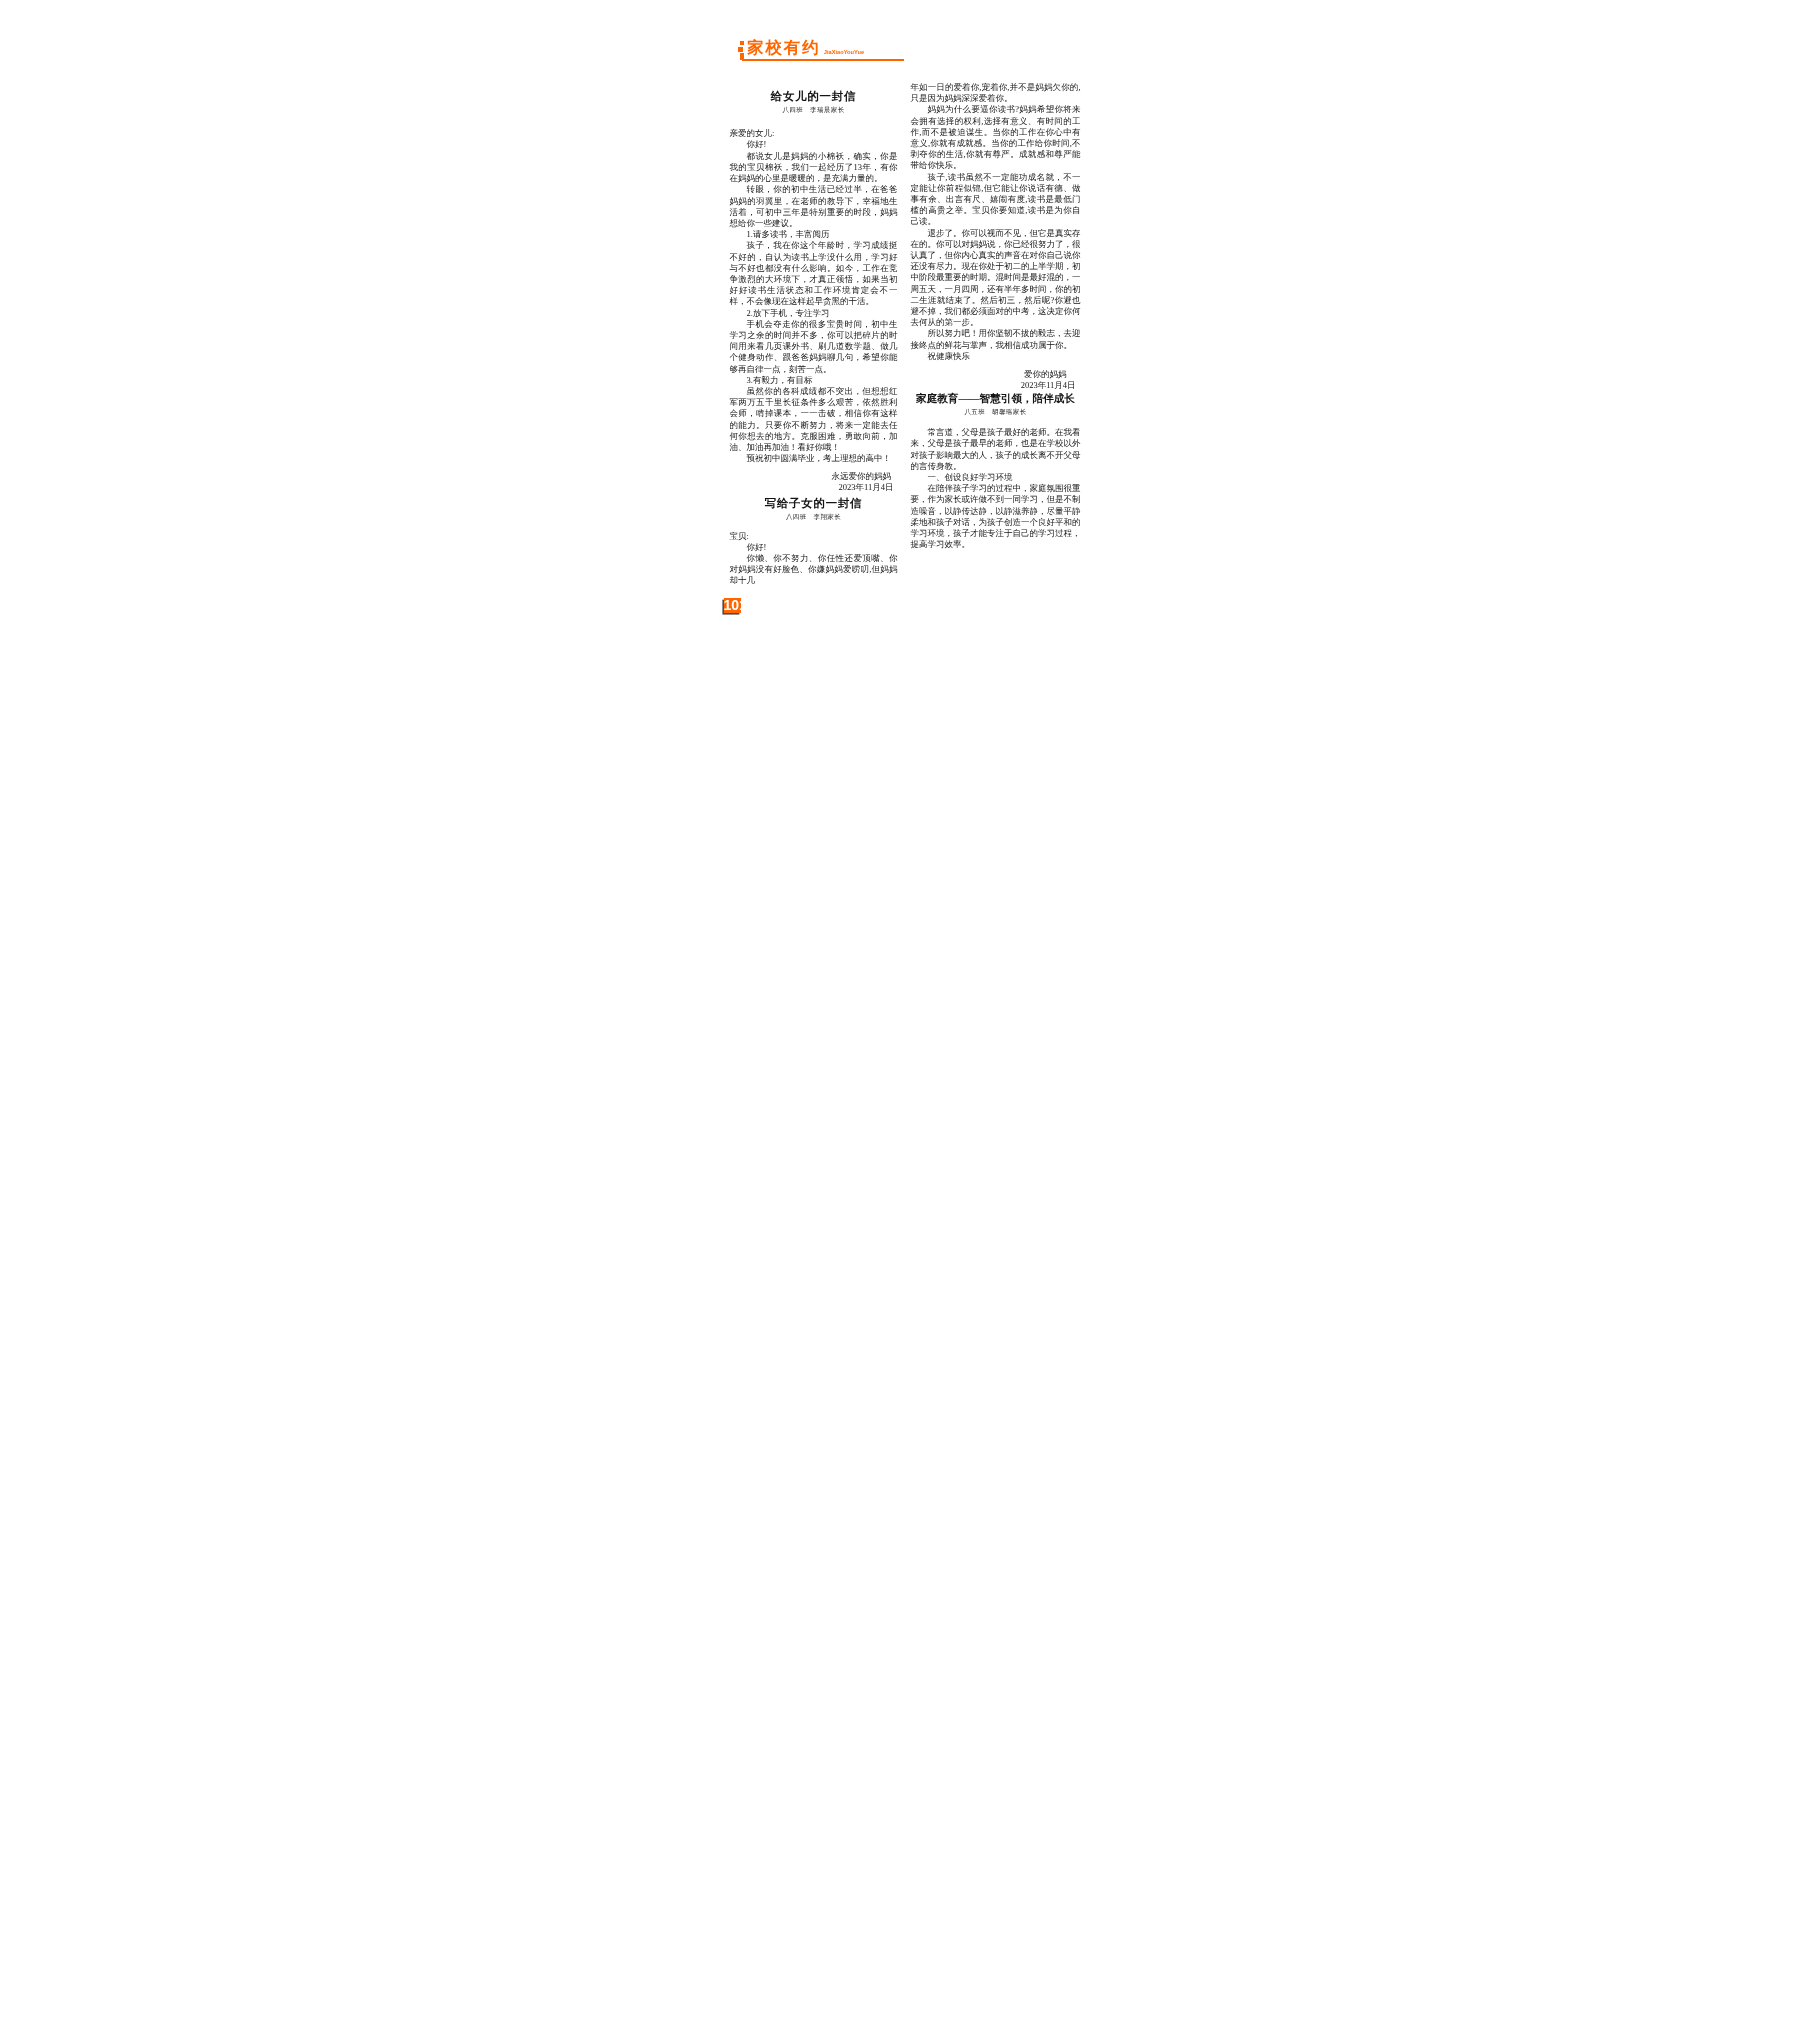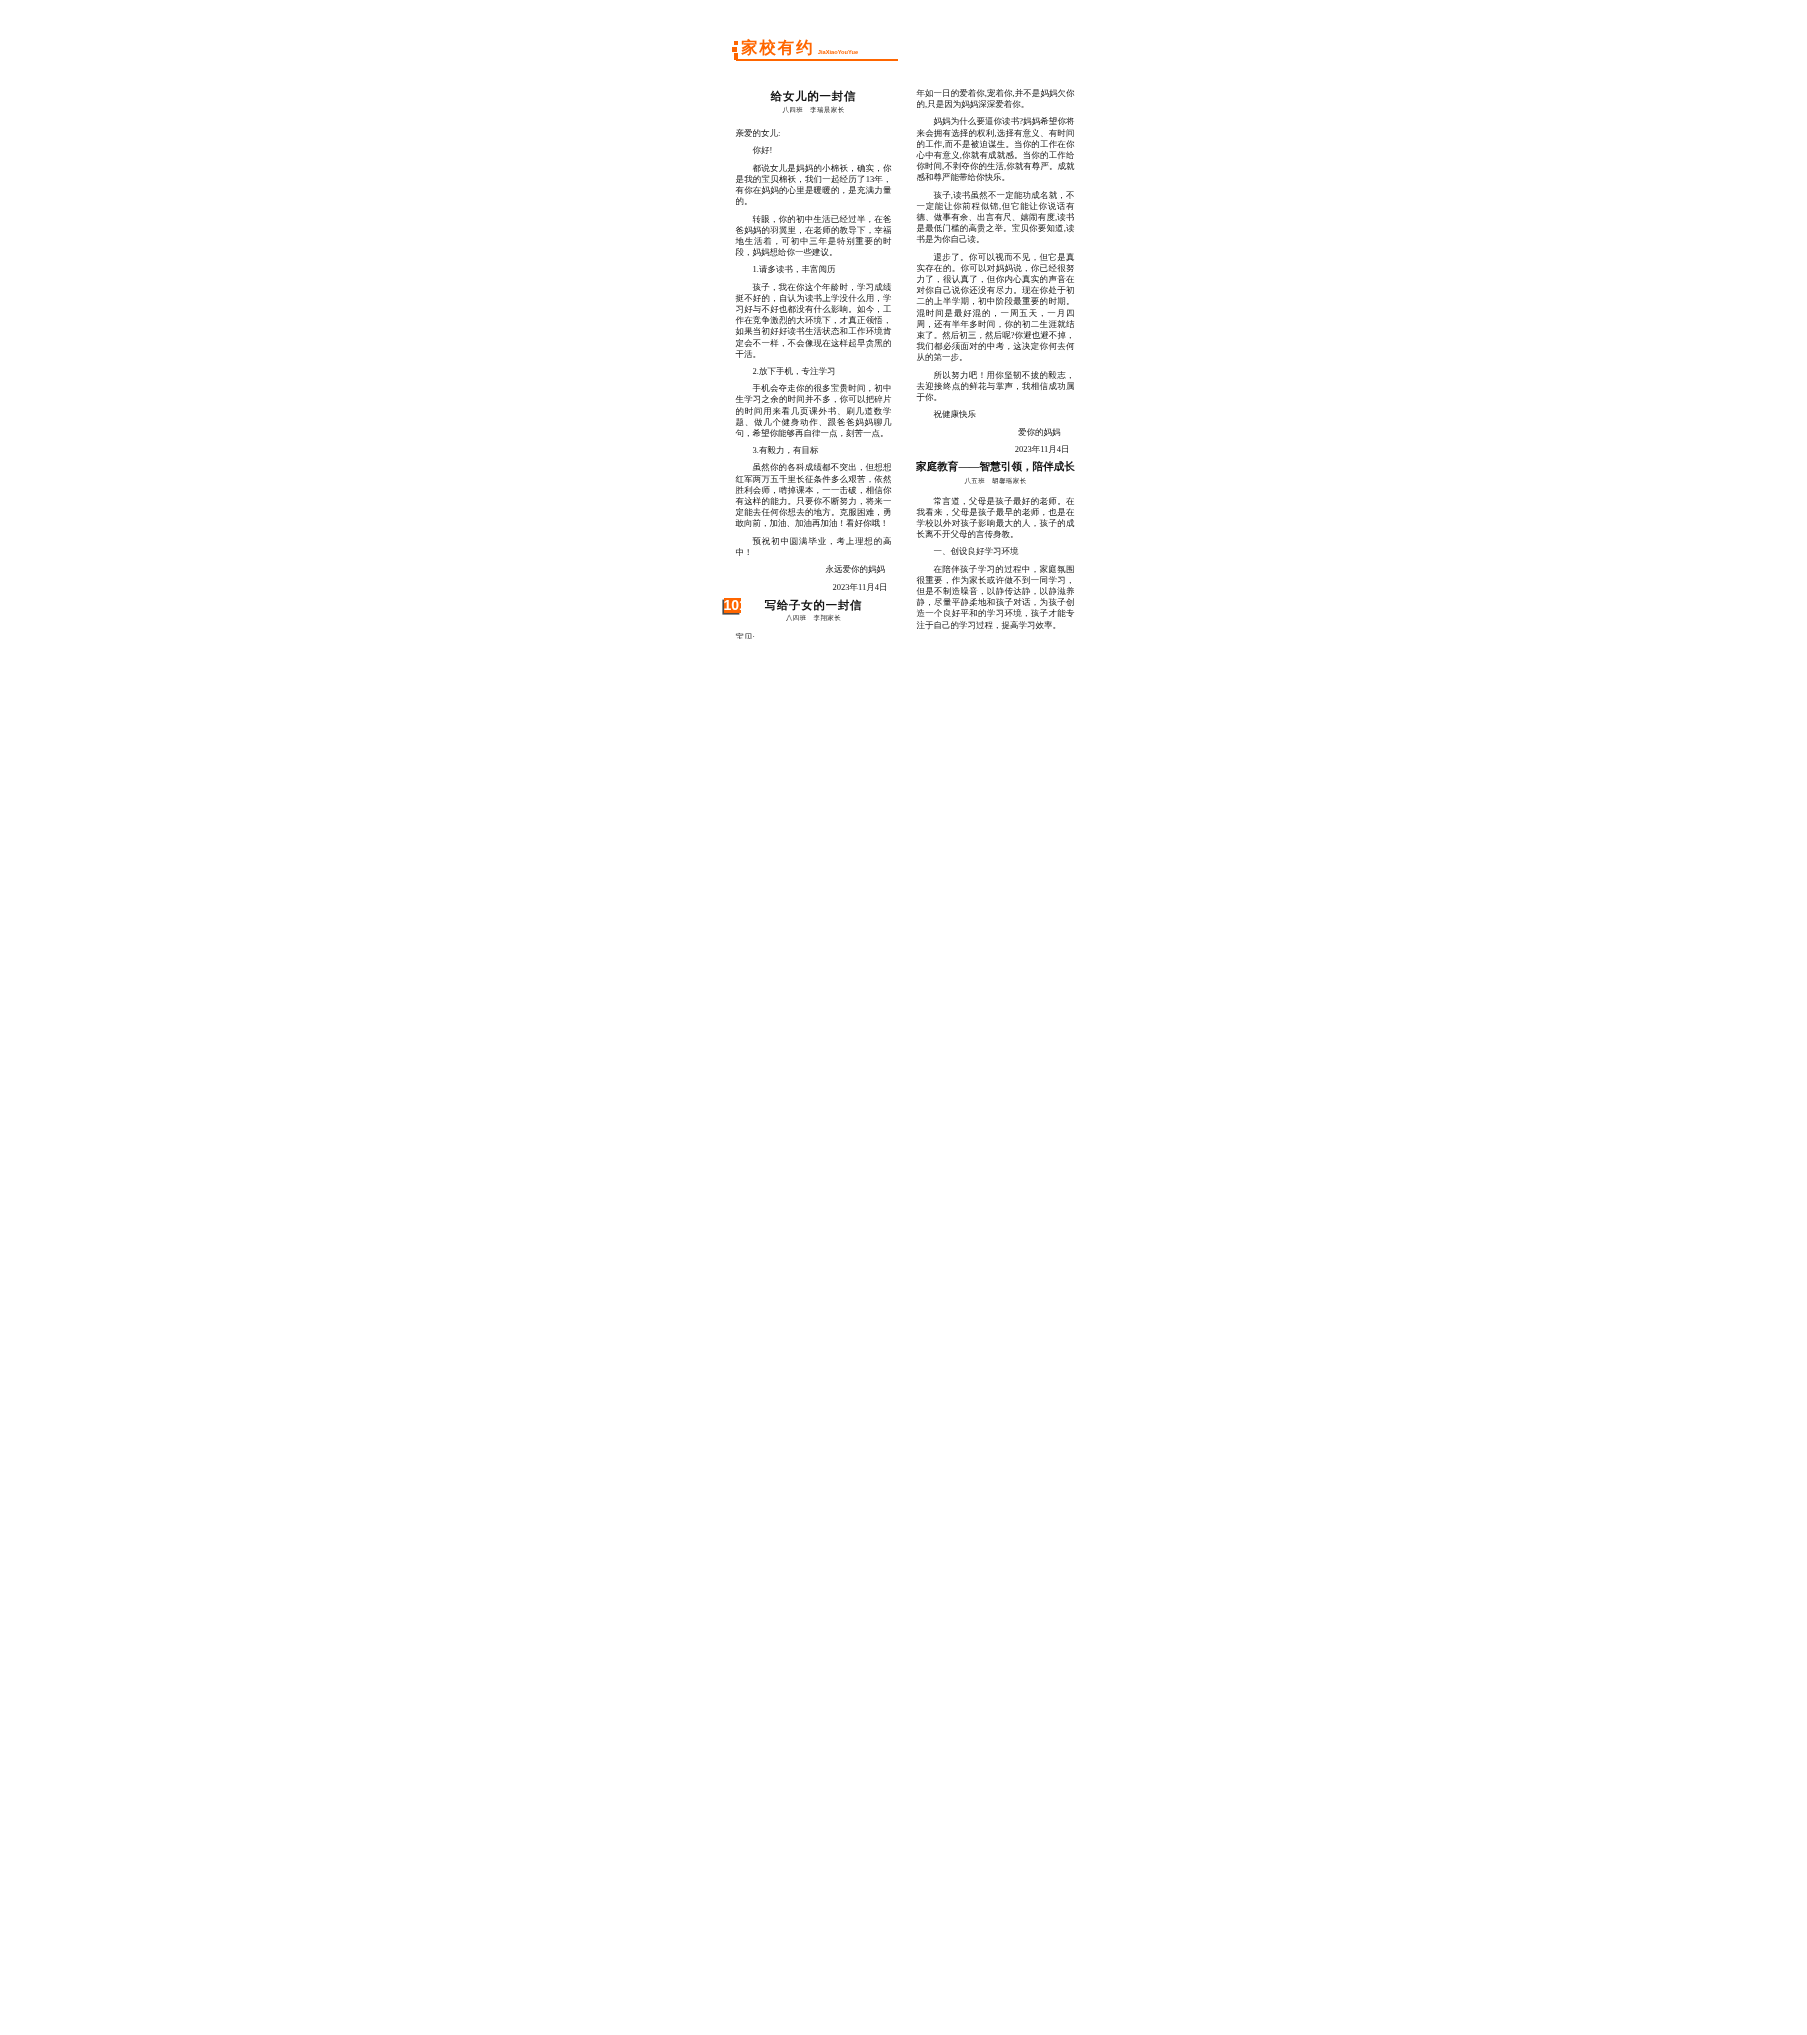--- a/index.html
+++ b/index.html
@@ -10,21 +10,21 @@
     width: 452px;
     height: 639px;
     margin: 0 auto;
     background: #ffffff;
     overflow: hidden;
     font-family: "Liberation Serif", "DejaVu Serif", serif;
     color: var(--ink);
   }
 
   
-  .masthead { position: absolute; left: 54px; top: 39px; width: 170px; }
+  .masthead { position: absolute; left: 60px; top: 39px; width: 170px; }
   .blocks { position: absolute; left: 0; top: 2.4px; width: 6.5px; height: 19.5px; }
   .blocks span { position: absolute; background: var(--accent); }
   .blocks .b1 { left: 2.8px; top: 0;    width: 3.3px;  height: 4.1px; }
   .blocks .b2 { left: 0;   top: 5.3px; width: 5.3px; height: 5.3px; }
   .blocks .b3 { left: 2.8px; top: 11.8px; width: 3.3px;  height: 6.5px; }
   .logo-line { margin-left: 9.8px; display: flex; align-items: flex-end; gap: 3.3px; white-space: nowrap; }
   .logo-cn {
     color: var(--accent);
     font-family: "Liberation Sans", "DejaVu Sans", sans-serif;
     font-size: 16.3px; font-weight: 700; letter-spacing: 2px; line-height: 1.05;
@@ -52,21 +52,21 @@
   }
   h1.title-2 { margin-top: 4px; }
   h1.title-3 { margin-top: 2px; font-size: 10.6px; letter-spacing: 0; white-space: nowrap; }
   .byline {
     font-size: 6.5px; line-height: 8.1px;
     text-align: center; letter-spacing: 0.4px;
     margin-bottom: 14.7px;
   }
   .byline-2 { margin-bottom: 9.8px; }
   .byline-3 { margin-bottom: 10.6px; }
-  p { margin: 6px; }
+  p { margin: 0; }
   .indent { text-indent: 2em; }
   .noindent { text-indent: 0; }
   .sig  { text-align: right; padding-right: 6.5px; margin-top: 6.5px; }
   .date { text-align: right; padding-right: 4.1px; }
   .sig-2  { padding-right: 14px; text-align: right; }
   .date-2 { padding-right: 4.9px; }
 
   
   .pageno {
     position: absolute;

